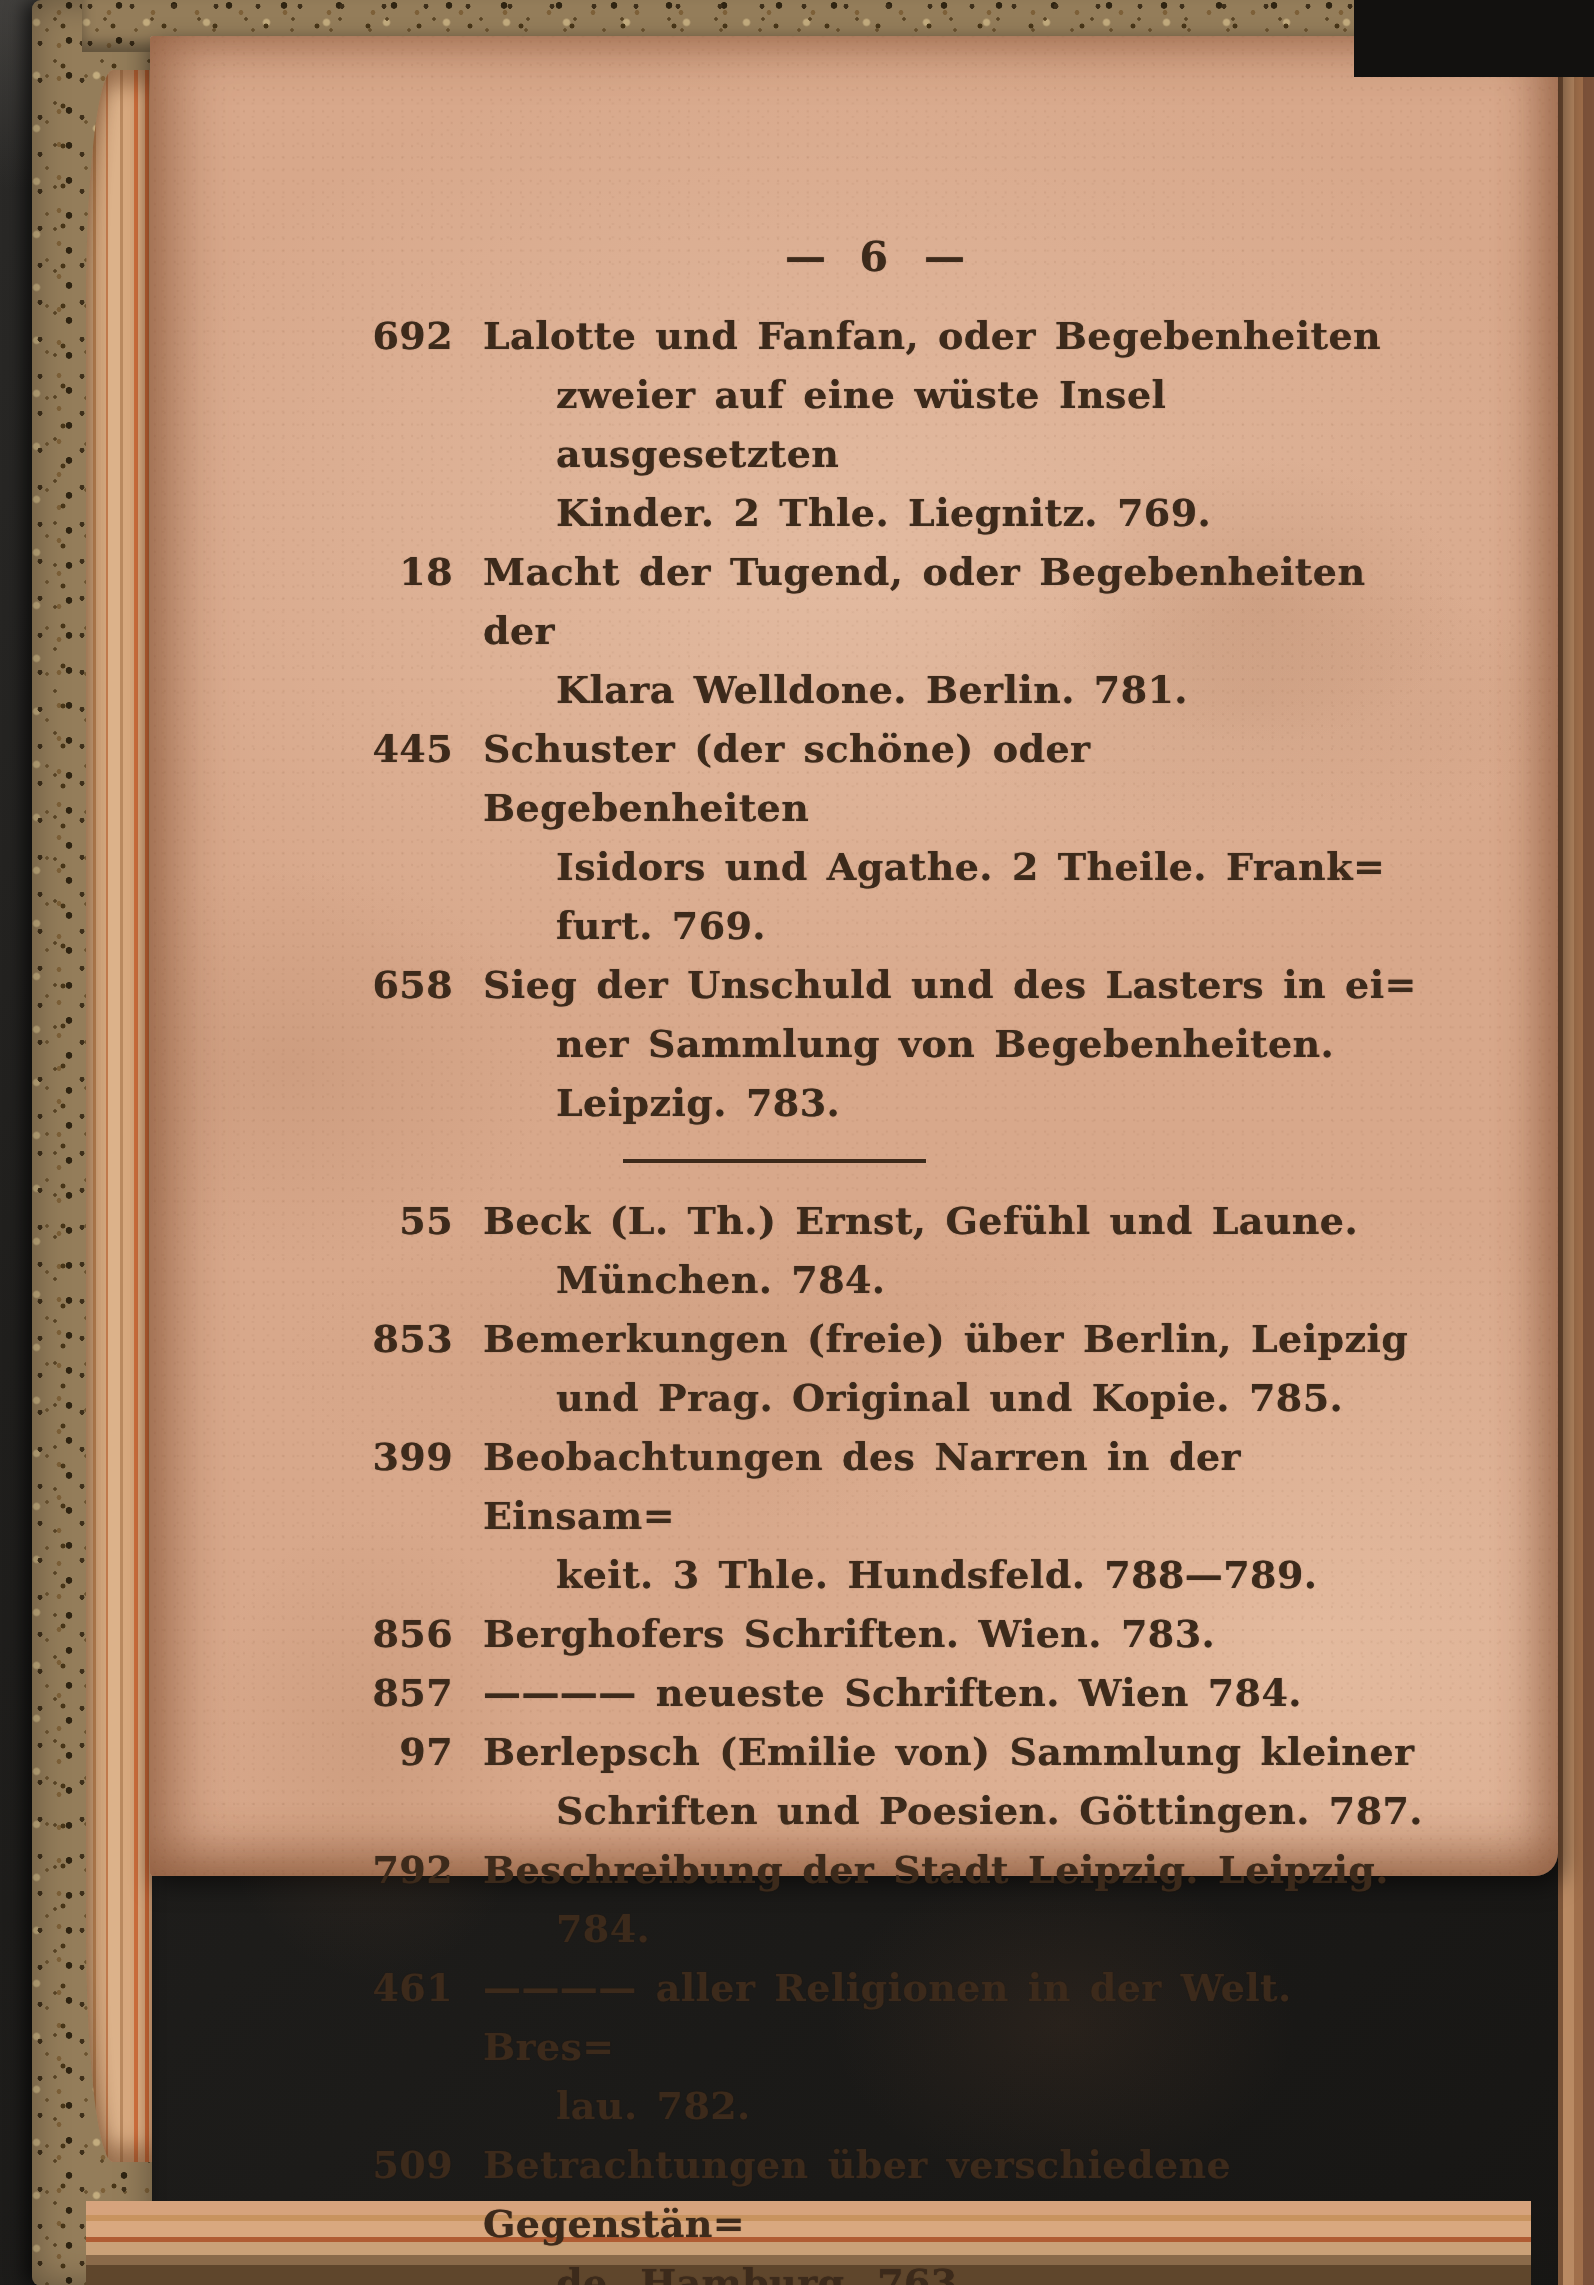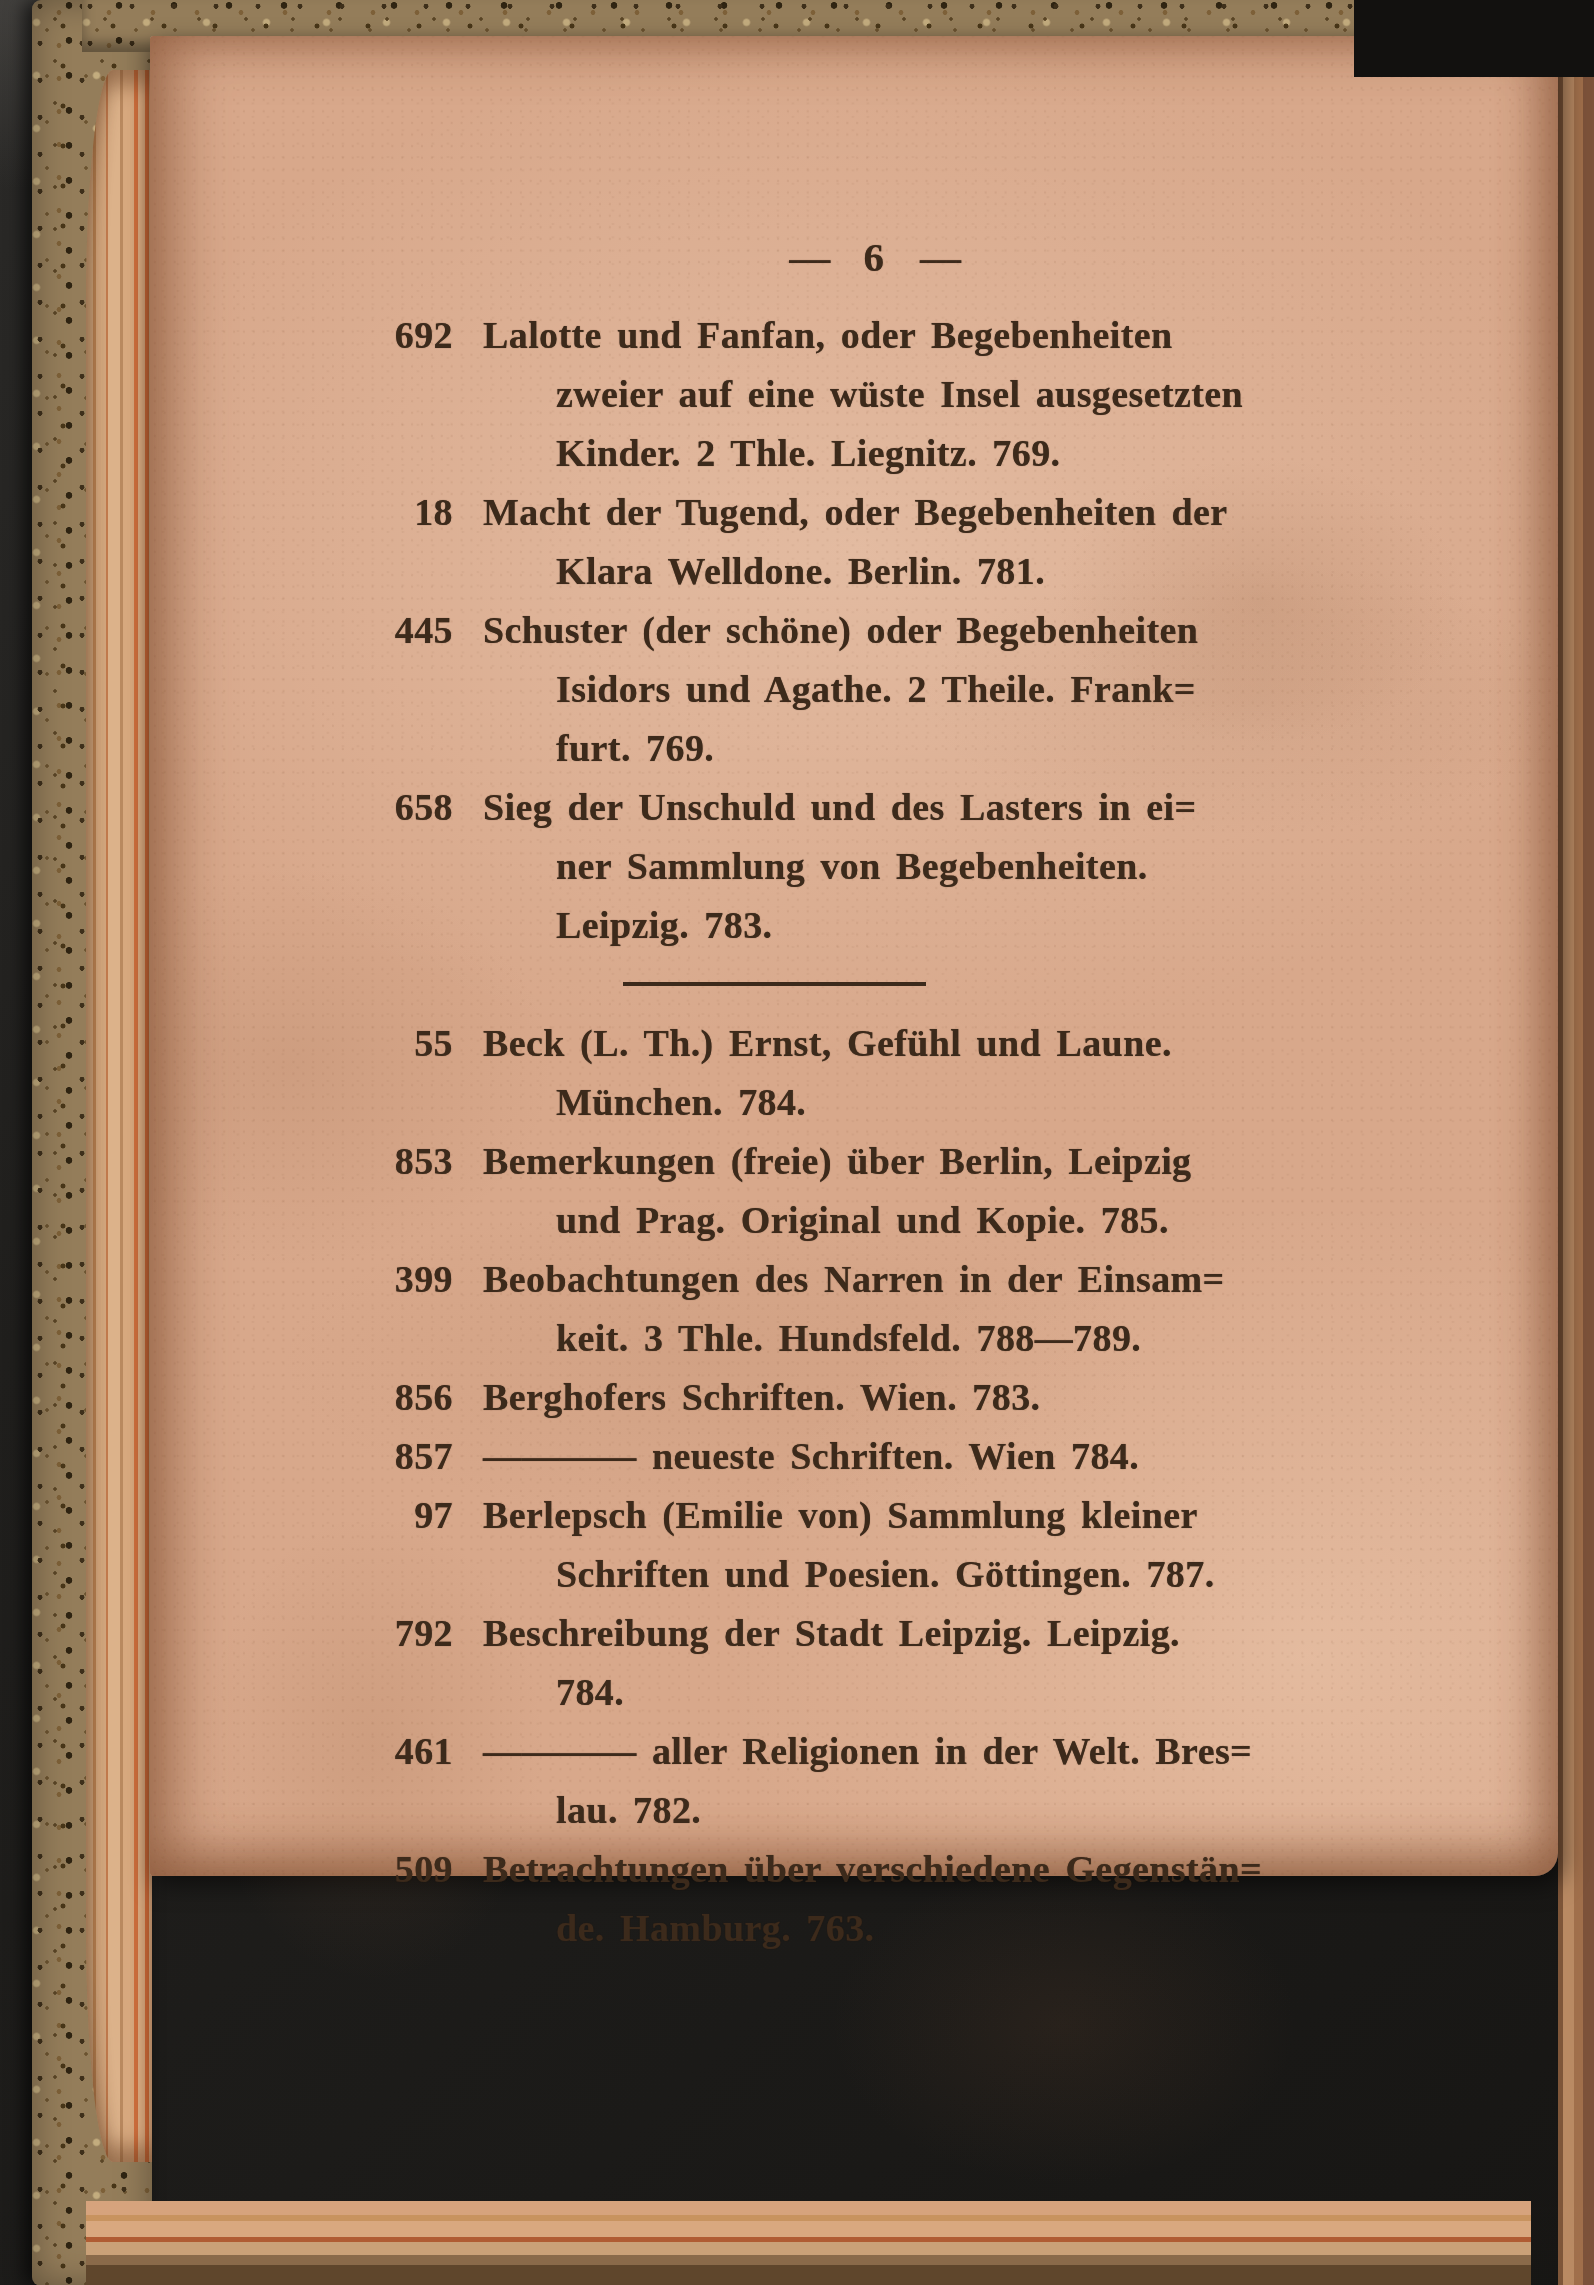--- a/index.html
+++ b/index.html
@@ -64,21 +64,20 @@
       radial-gradient(806px 627px at 82% 88%, rgba(255,230,205,.30), transparent 72%),
       radial-gradient(376px 287px at 10% 56%, rgba(150,100,68,.16), transparent 70%),
       radial-gradient(466px 197px at 78% 36%, rgba(148,98,66,.14), transparent 70%),
       radial-gradient(627px 233px at 40% 72%, rgba(150,102,70,.10), transparent 70%);
     box-shadow:
       inset 0 0 63px rgba(122,72,44,.35),
       inset 30px 0 54px rgba(128,78,48,.38),
       inset -23px 0 39px rgba(122,72,44,.32),
       inset 0 -27px 45px rgba(122,72,44,.30),
       5.4px 9px 23px rgba(0,0,0,.5);
-    font-family: Liberation Serif, serif;
   }
   .main-page::after{
     content:"";position:absolute;inset:0;border-radius:inherit;pointer-events:none;
     background-image:
       radial-gradient(rgba(120,70,40,.09) 0.9px, transparent 1.4px),
       radial-gradient(rgba(90,50,28,.07) 0.9px, transparent 1.3px);
     background-size:9.9px 11.6px, 15px 13.4px;
     background-position:0 0, 5.4px 7.2px;
   }
   .stain{position:absolute;pointer-events:none;border-radius:50%;}

